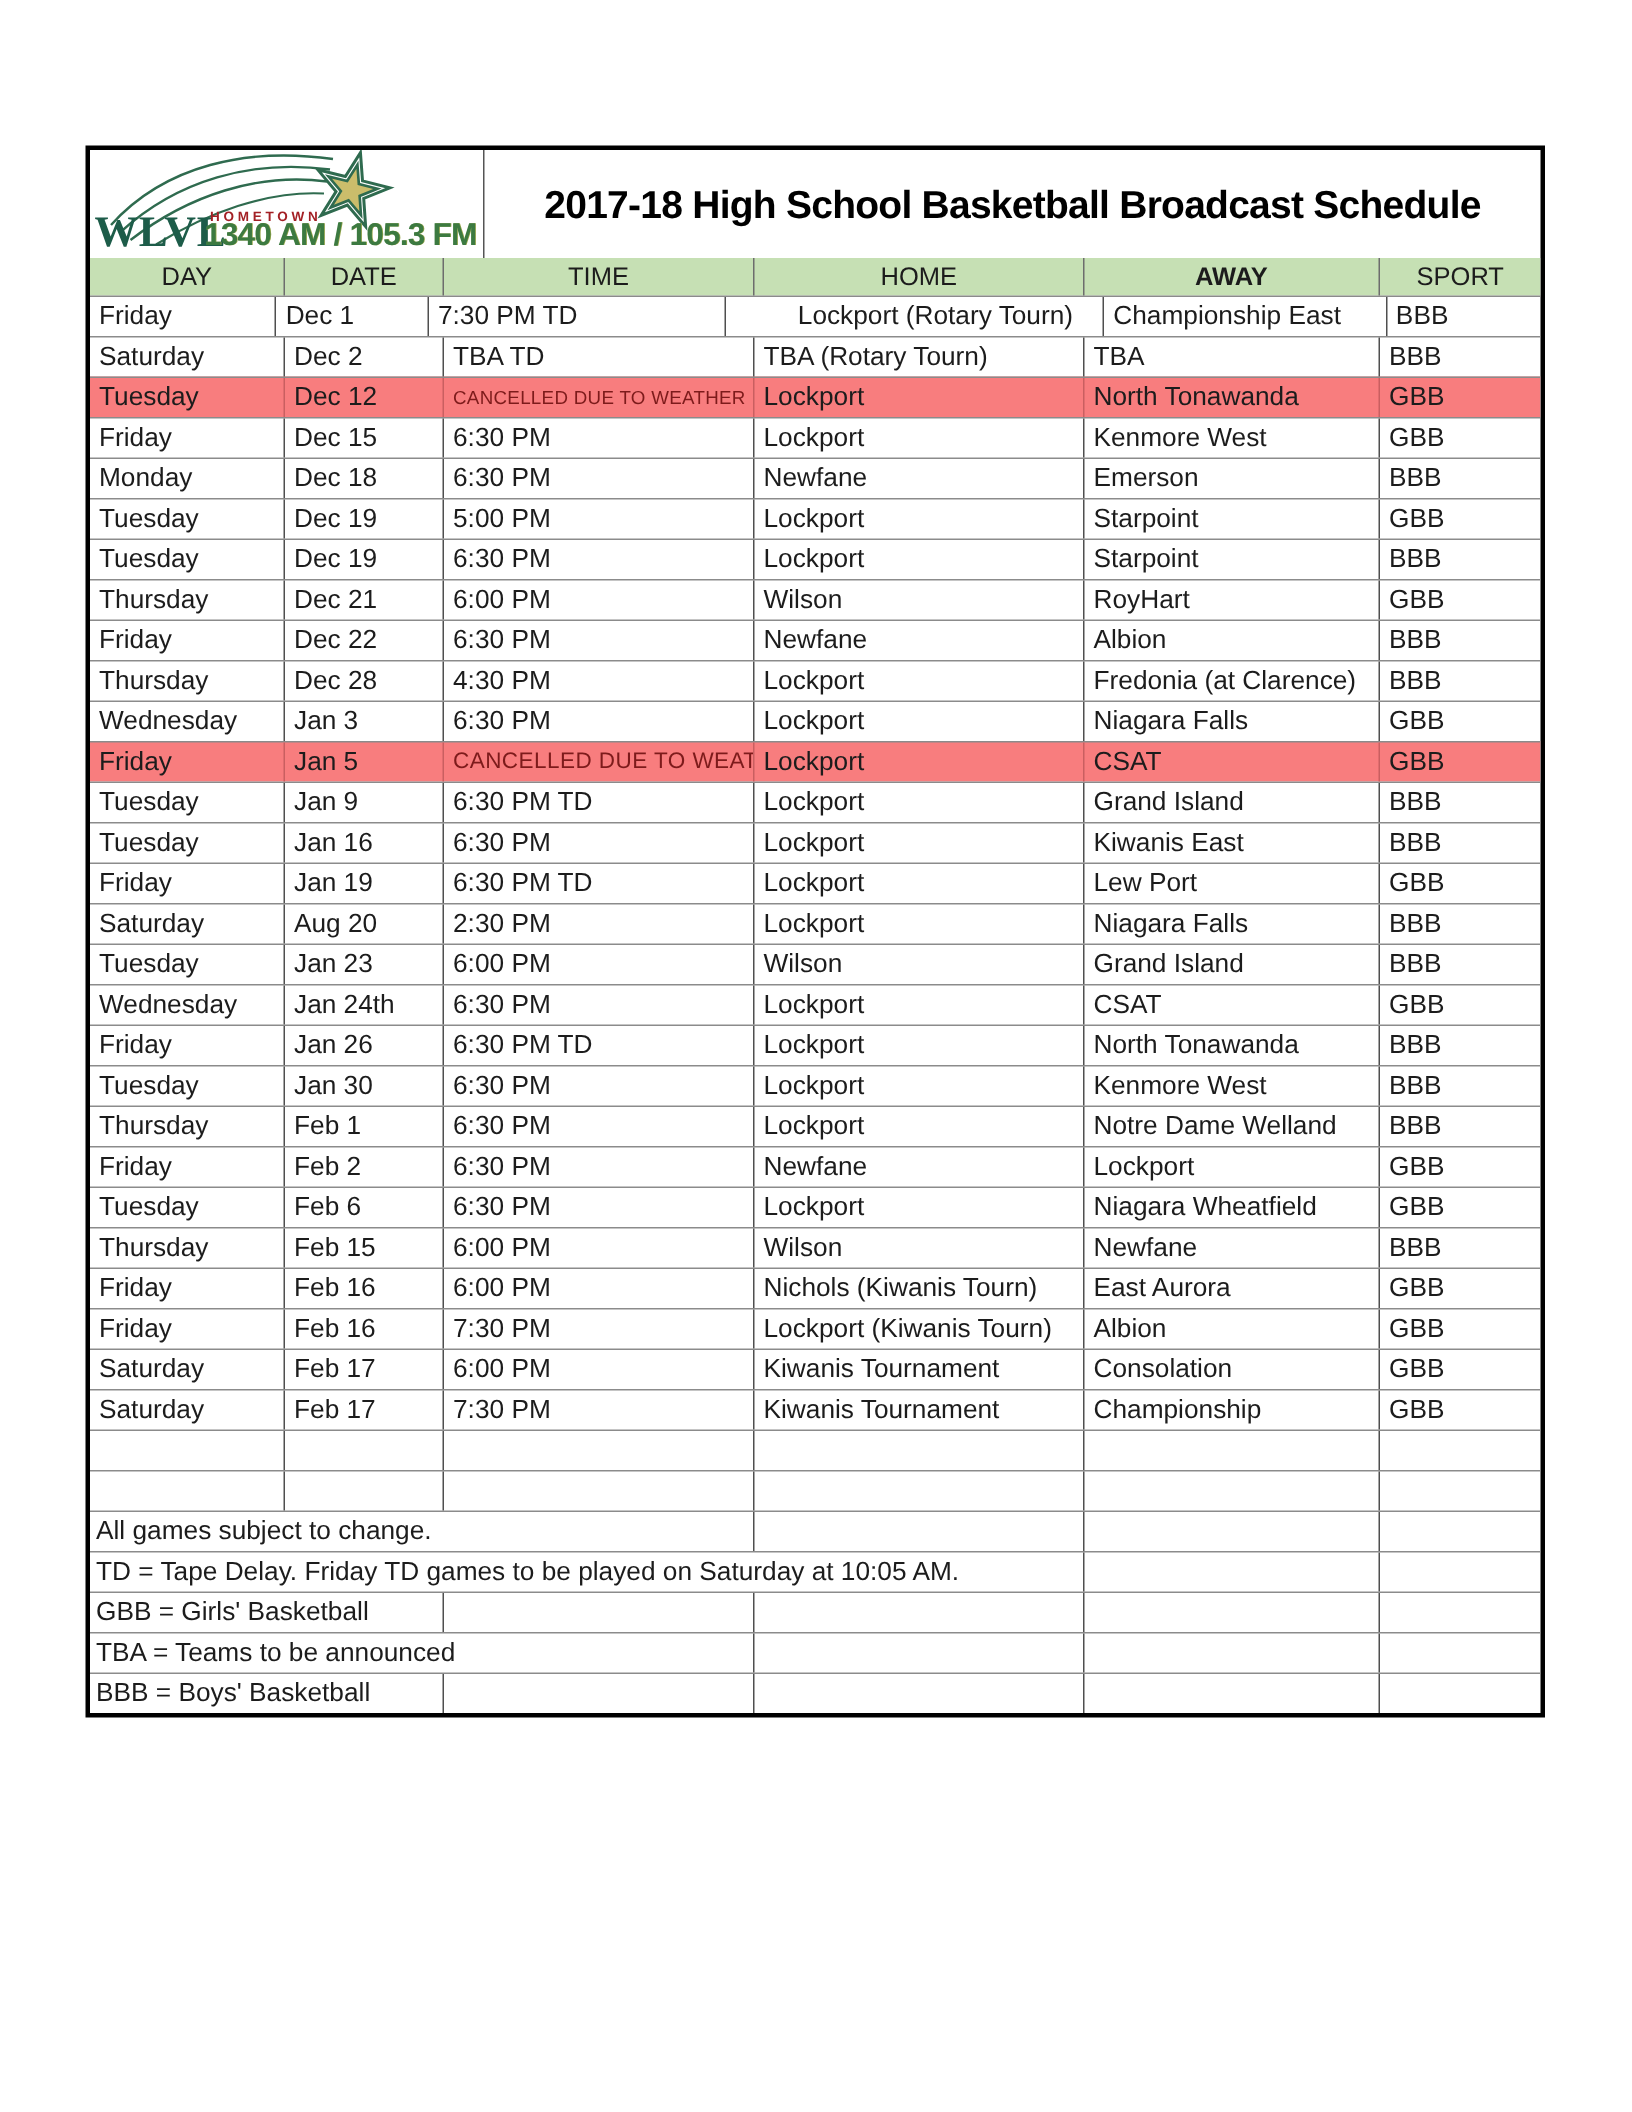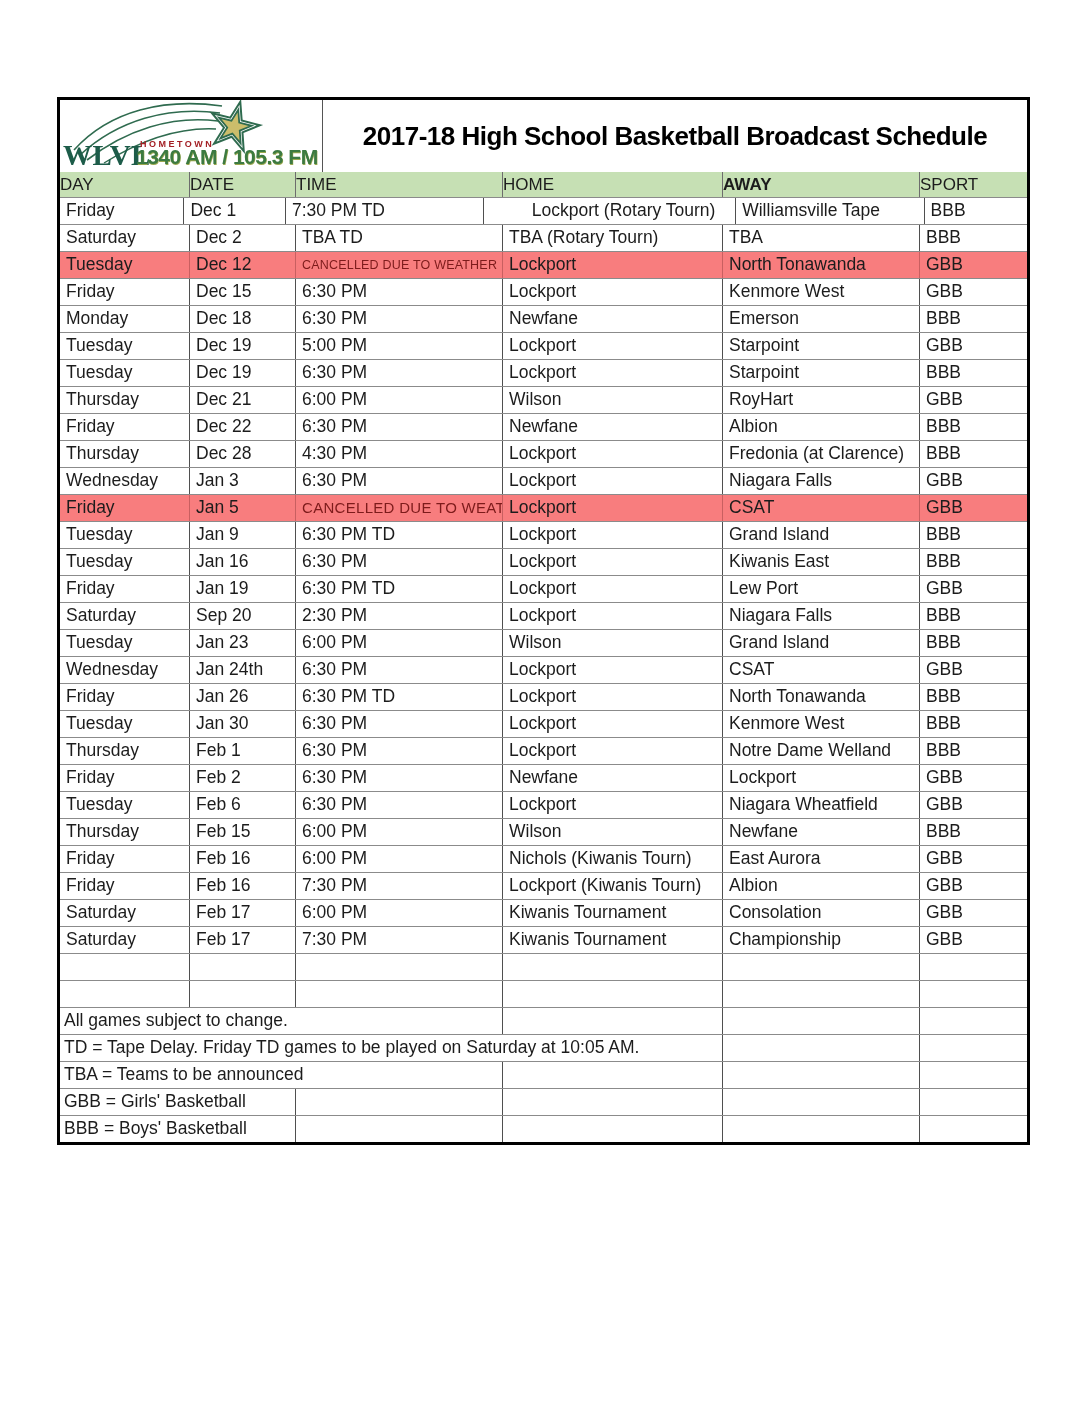--- a/index.html
+++ b/index.html
@@ -29,21 +29,21 @@
     position:absolute;left:76px;top:46px;
     font-size:21px;line-height:22px;font-weight:bold;color:#3c7a41;letter-spacing:-0.5px;
     text-shadow:0.5px 0.5px 0 #9aa84e;
   }
   .title-cell{flex:1;display:flex;align-items:center;justify-content:center;}
   .title-text{font-size:26px;font-weight:bold;letter-spacing:-0.5px;color:#000;}
   
   .header-row{display:flex;height:25px;background:#c6e0b4;}
   .hcell{
     box-sizing:border-box;border-right:1px solid #6d6d6d;
-    font-size:17px;line-height:25px;text-align:left;overflow:hidden;white-space:nowrap;
+    font-size:17px;line-height:25px;text-align:center;overflow:hidden;white-space:nowrap;
   }
   .hcell:last-child{border-right:none;}
   
   .row{display:flex;height:27px;border-top:1px solid #8b8b8b;box-sizing:border-box;}
   .cell{
     box-sizing:border-box;border-right:1px solid #4f4f4f;
     padding-left:6px;font-size:17.5px;line-height:25px;
     white-space:nowrap;overflow:hidden;
   }
   .cell:last-child{border-right:none;}
@@ -91,21 +91,21 @@
       <div class="hcell" style="width: 197px; font-weight: bold;">AWAY</div>
       <div class="hcell" style="width: 107px;">SPORT</div>
     </div>
 
   <div id="rows-container">
       <div class="row">
         <div class="cell cell-day" style="width: 130px;">Friday</div>
         <div class="cell cell-date" style="width: 106px;">Dec 1</div>
         <div class="cell cell-time" style="width: 207px;">7:30 PM TD</div>
         <div class="cell cell-home" style="width: 220px; margin-left: 42px;">Lockport (Rotary Tourn)</div>
-        <div class="cell cell-away" style="width: 197px;">Williamsville Tape</div>
+        <div class="cell cell-away" style="width: 197px;">Championship East</div>
         <div class="cell cell-sport" style="width: 107px;">BBB</div>
       </div>
       <div class="row">
         <div class="cell cell-day" style="width: 130px;">Saturday</div>
         <div class="cell cell-date" style="width: 106px;">Dec 2</div>
         <div class="cell cell-time" style="width: 207px;">TBA TD</div>
         <div class="cell cell-home" style="width: 220px;">TBA (Rotary Tourn)</div>
         <div class="cell cell-away" style="width: 197px;">TBA</div>
         <div class="cell cell-sport" style="width: 107px;">BBB</div>
       </div>
@@ -208,21 +208,21 @@
       <div class="row">
         <div class="cell cell-day" style="width: 130px;">Friday</div>
         <div class="cell cell-date" style="width: 106px;">Jan 19</div>
         <div class="cell cell-time" style="width: 207px;">6:30 PM TD</div>
         <div class="cell cell-home" style="width: 220px;">Lockport</div>
         <div class="cell cell-away" style="width: 197px;">Lew Port</div>
         <div class="cell cell-sport" style="width: 107px;">GBB</div>
       </div>
       <div class="row">
         <div class="cell cell-day" style="width: 130px;">Saturday</div>
-        <div class="cell cell-date" style="width: 106px;">Sep 20</div>
+        <div class="cell cell-date" style="width: 106px;">Aug 20</div>
         <div class="cell cell-time" style="width: 207px;">2:30 PM</div>
         <div class="cell cell-home" style="width: 220px;">Lockport</div>
         <div class="cell cell-away" style="width: 197px;">Niagara Falls</div>
         <div class="cell cell-sport" style="width: 107px;">BBB</div>
       </div>
       <div class="row">
         <div class="cell cell-day" style="width: 130px;">Tuesday</div>
         <div class="cell cell-date" style="width: 106px;">Jan 23</div>
         <div class="cell cell-time" style="width: 207px;">6:00 PM</div>
         <div class="cell cell-home" style="width: 220px;">Wilson</div>
@@ -341,33 +341,33 @@
         <div class="cell" style="width: 220px;"></div>
         <div class="cell" style="width: 197px;"></div>
         <div class="cell" style="width: 107px;"></div>
       </div>
       <div class="row">
         <div class="cell note-first" style="width: 663px;">TD = Tape Delay. Friday TD games to be played on Saturday at 10:05 AM.</div>
         <div class="cell" style="width: 197px;"></div>
         <div class="cell" style="width: 107px;"></div>
       </div>
       <div class="row">
-        <div class="cell note-first" style="width: 443px;">TBA = Teams to be announced</div>
-        <div class="cell" style="width: 220px;"></div>
-        <div class="cell" style="width: 197px;"></div>
-        <div class="cell" style="width: 107px;"></div>
-      </div>
-      <div class="row">
         <div class="cell note-first" style="width: 236px;">GBB = Girls' Basketball</div>
         <div class="cell" style="width: 207px;"></div>
         <div class="cell" style="width: 220px;"></div>
         <div class="cell" style="width: 197px;"></div>
         <div class="cell" style="width: 107px;"></div>
       </div>
       <div class="row">
+        <div class="cell note-first" style="width: 443px;">TBA = Teams to be announced</div>
+        <div class="cell" style="width: 220px;"></div>
+        <div class="cell" style="width: 197px;"></div>
+        <div class="cell" style="width: 107px;"></div>
+      </div>
+      <div class="row">
         <div class="cell note-first" style="width: 236px;">BBB = Boys' Basketball</div>
         <div class="cell" style="width: 207px;"></div>
         <div class="cell" style="width: 220px;"></div>
         <div class="cell" style="width: 197px;"></div>
         <div class="cell" style="width: 107px;"></div>
       </div>
     </div>
 
 </div>
 

